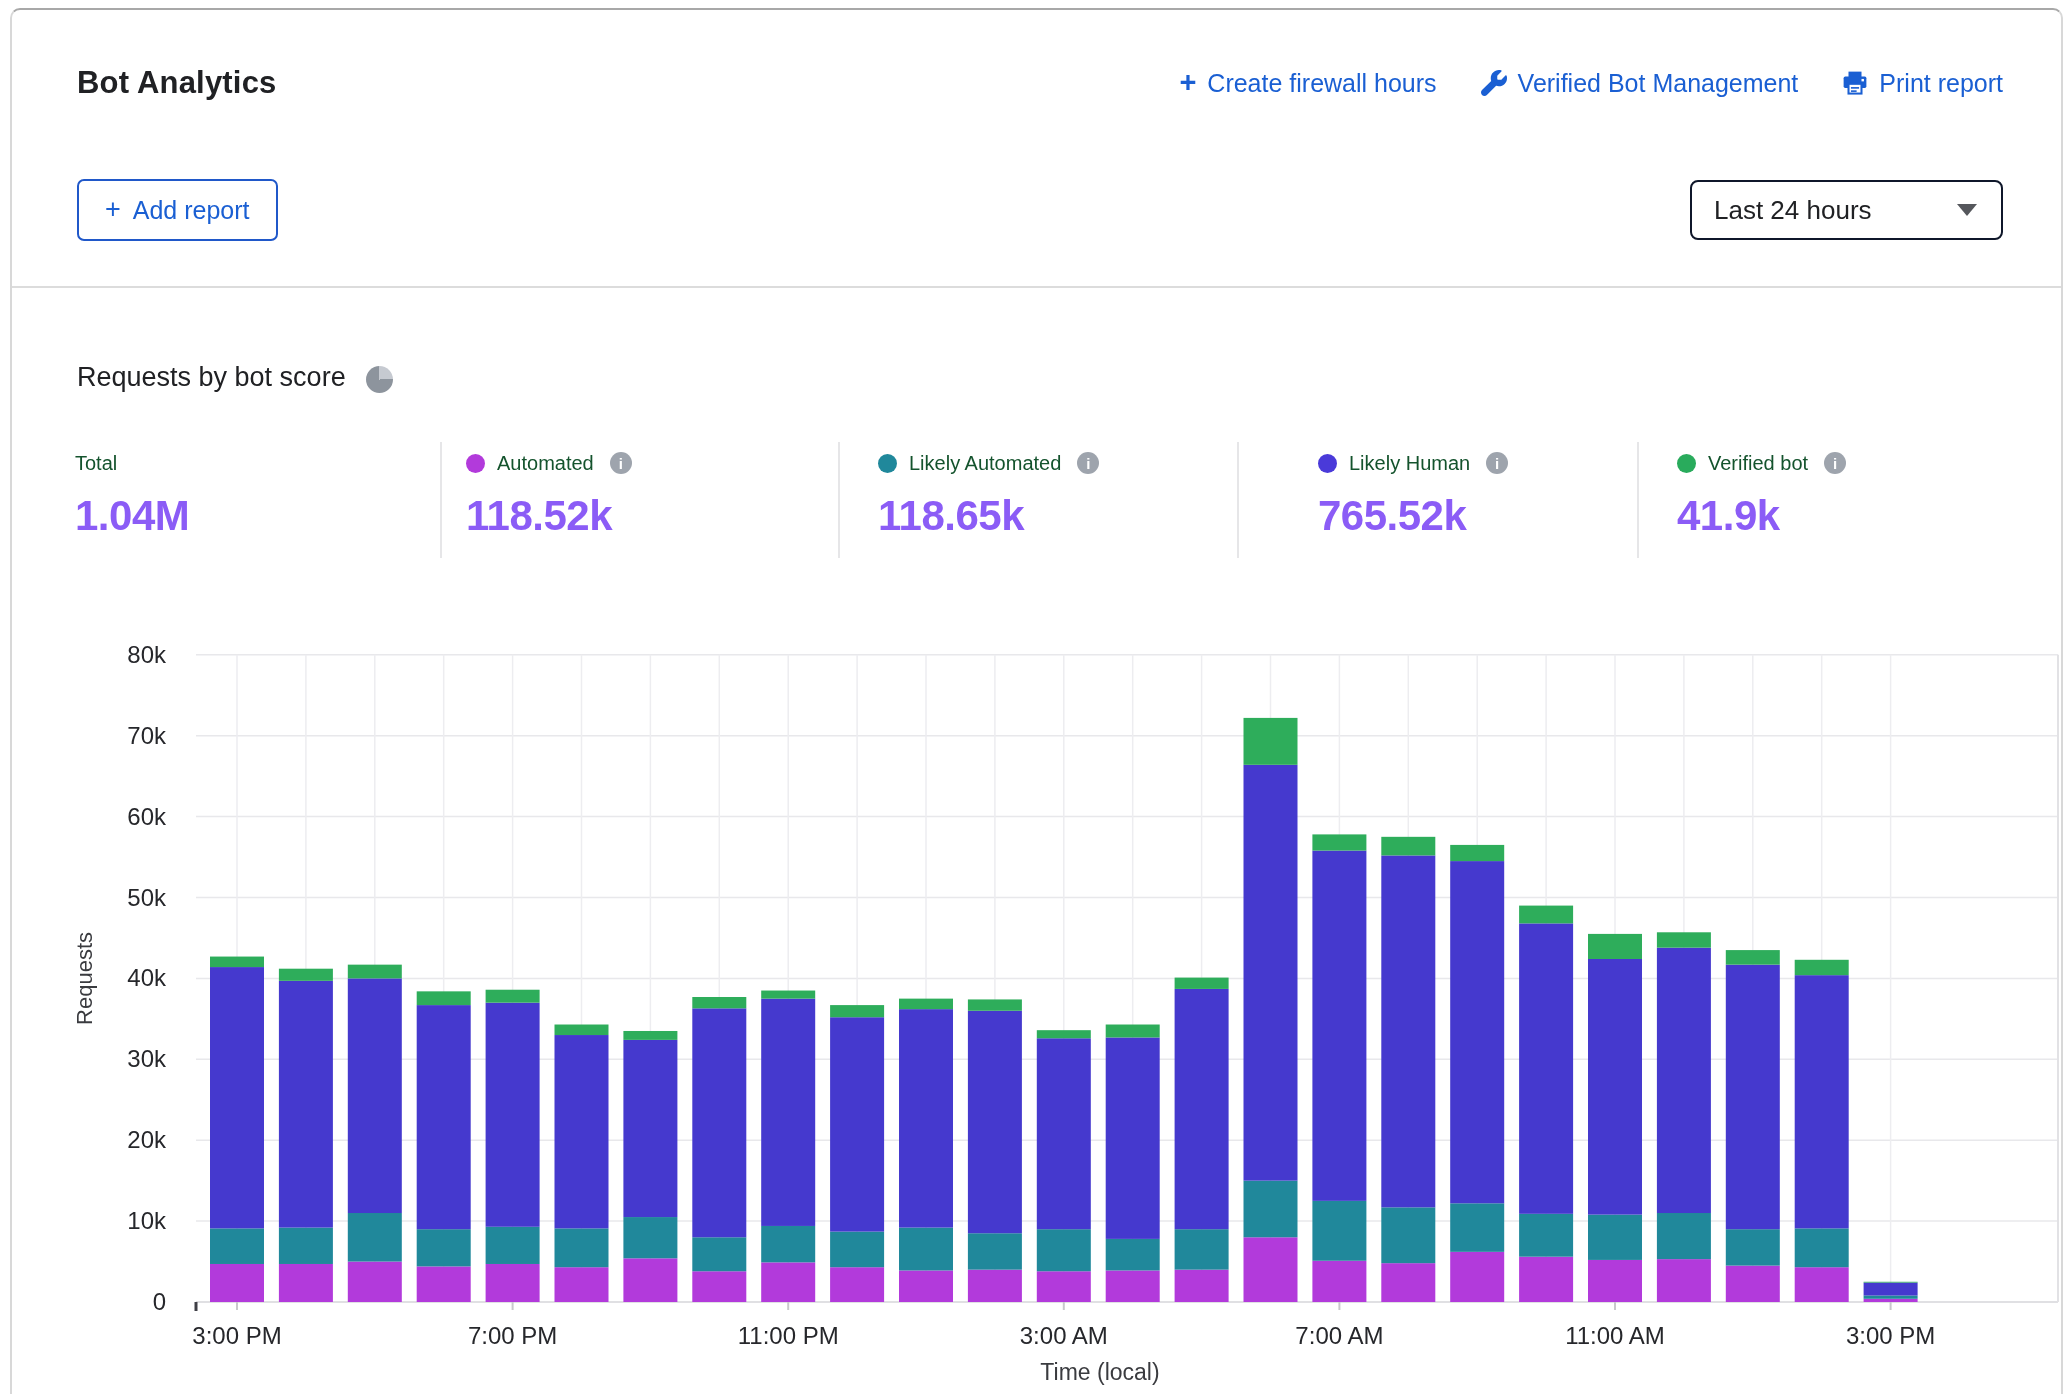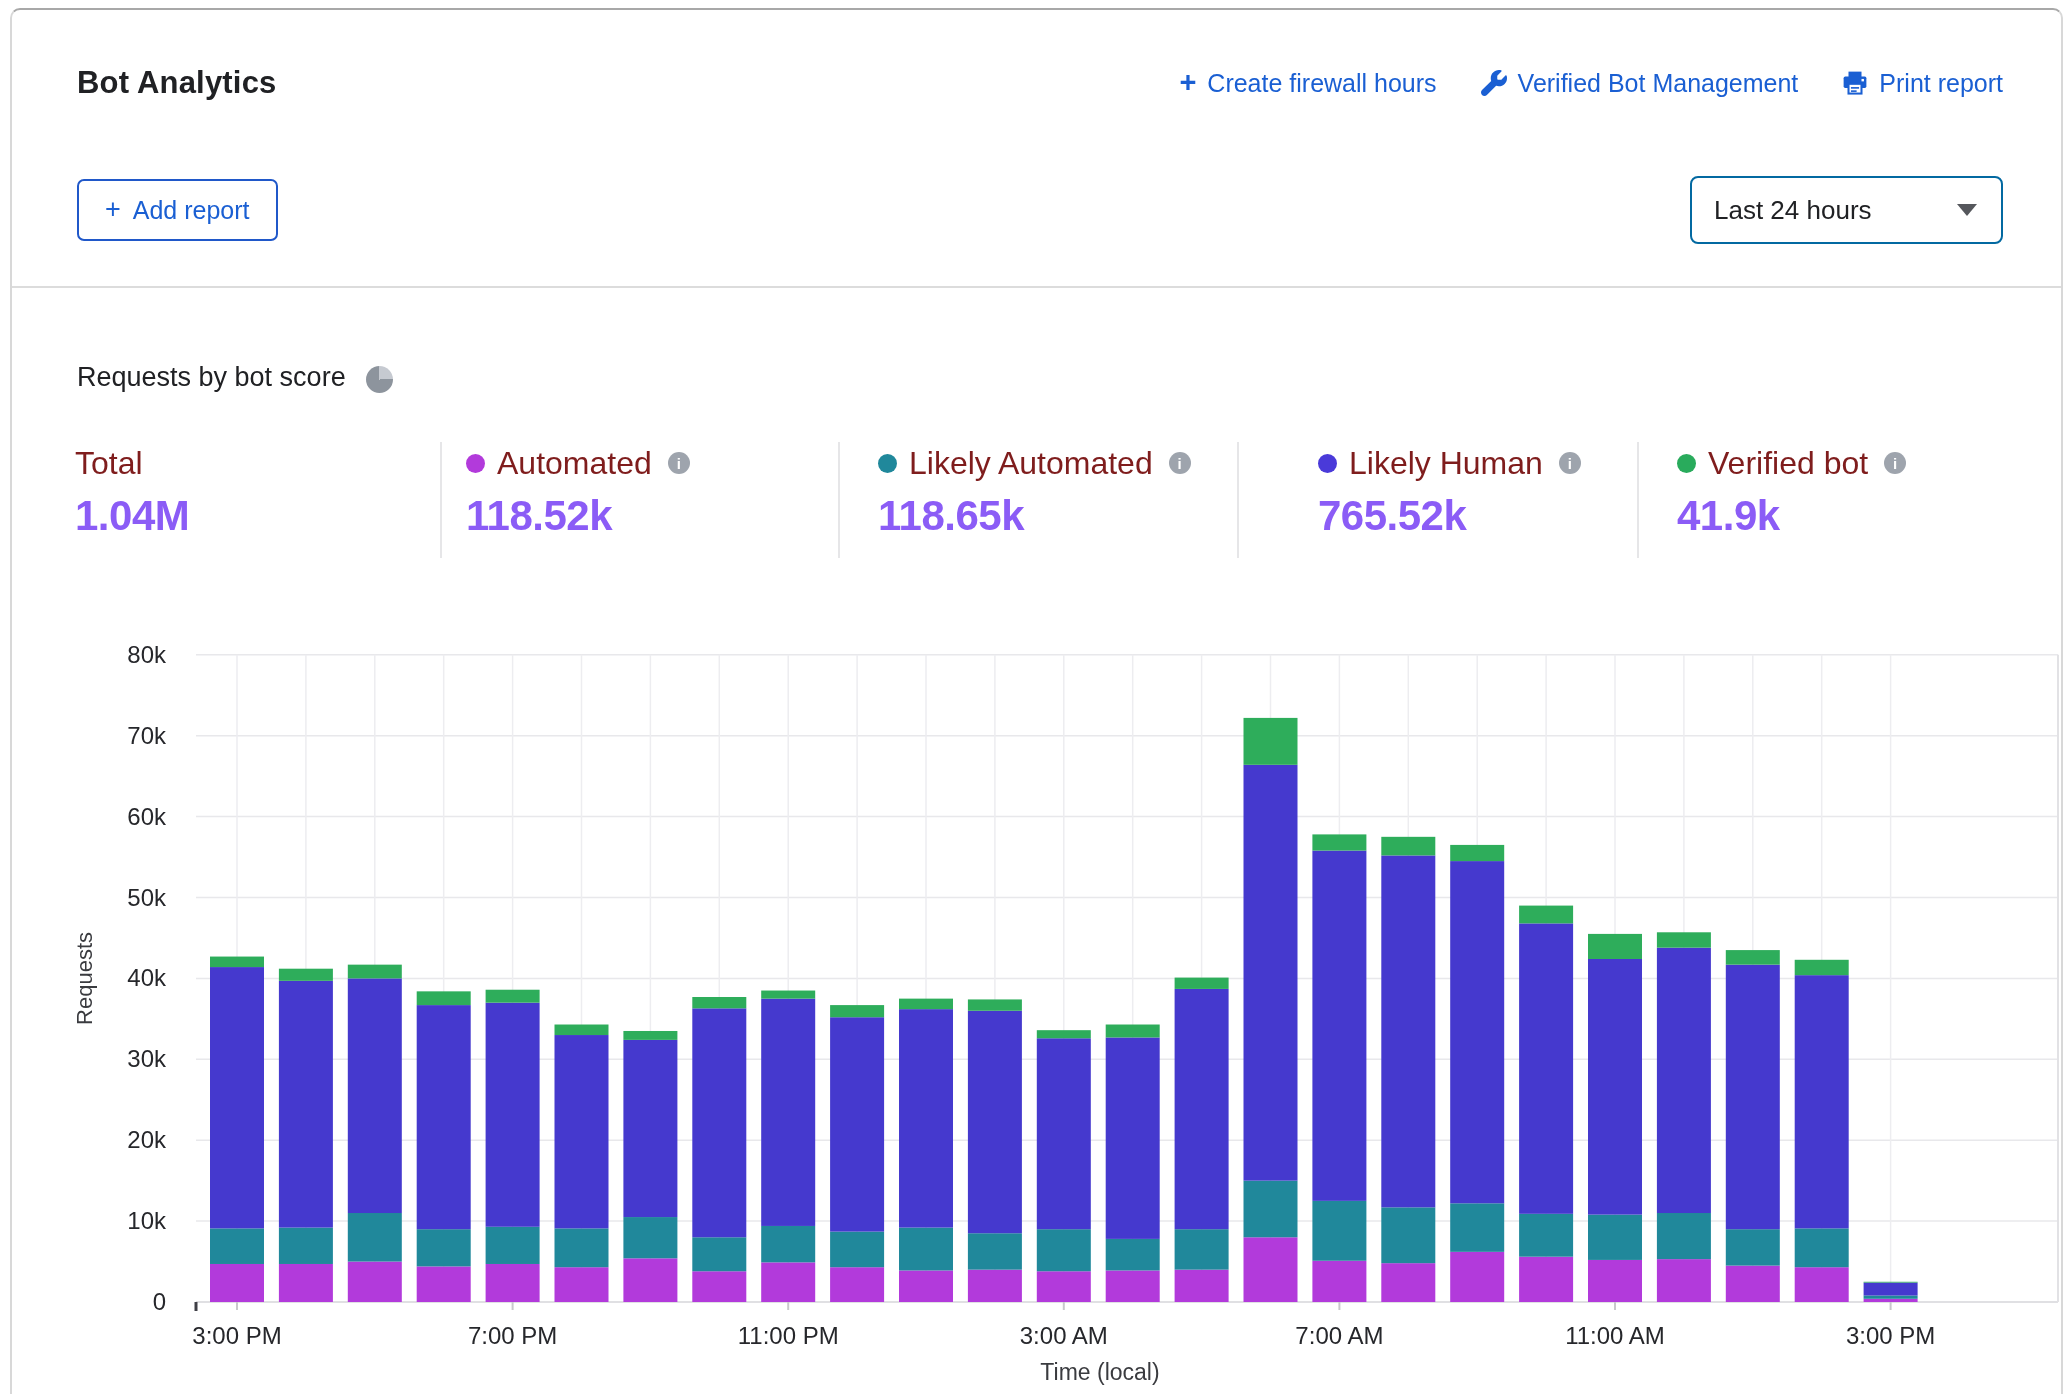--- a/index.html
+++ b/index.html
@@ -32,21 +32,21 @@
     display:flex; align-items:center; justify-content:space-between;
   }
   .add-filter-btn {
     display:flex; align-items:center; gap:12px; height:62px; padding:0 26px;
     border:2px solid #2058c9; border-radius:7px; background:#fff;
     color:#1a5fd3; font-size:25px; cursor:pointer;
     font-family:"Liberation Sans", sans-serif;
   }
   .add-filter-btn .plus-glyph { font-size:27px; font-weight:400; }
   .time-select {
-    width:313px; height:68px; border:2px solid #0369a1; border-radius:8px;
+    width:313px; height:60px; border:2px solid #0f172a; border-radius:8px;
     display:flex; align-items:center; justify-content:space-between;
     padding:0 24px 0 22px; background:#fff; cursor:pointer;
   }
   .time-select-value { font-size:26px; color:#202124; }
   .caret-down {
     width:0; height:0; border-left:10px solid transparent;
     border-right:10px solid transparent; border-top:12px solid #55575c;
   }
   .hdr-divider { position:absolute; left:0; right:0; top:276px; border-top:2px solid #dcdcdc; }
   
@@ -57,21 +57,21 @@
   .pie-icon {
     width:27px; height:27px; border-radius:50%;
     background:conic-gradient(#c6cad1 0deg 86deg, #8d949d 86deg 360deg);
     position:relative; top:2px;
   }
   
   .stats-row { position:absolute; left:0; top:440px; width:2070px; height:130px; }
   .stat { position:absolute; top:8px; }
   .stat-label-row { display:flex; align-items:center; gap:12px; height:30px; }
   .legend-dot { width:19px; height:19px; border-radius:50%; flex:0 0 auto; }
-  .stat-label { font-size:32px; color:#7f1d1d; }
+  .stat-label { font-size:20px; color:#14532d; }
   .info-icon {
     width:22px; height:22px; border-radius:50%; background:#9ea4ad; color:#fff;
     font-size:15px; font-weight:700; display:flex; align-items:center; justify-content:center;
     font-style:normal; margin-left:4px; cursor:pointer;
   }
   .stat-value { margin-top:14px; font-size:42px; font-weight:700; color:#8b5cf6; letter-spacing:-.5px; }
   .stat-divider { position:absolute; top:2px; height:116px; border-left:2px solid #e6e6e8; }
   
   #chart-svg { position:absolute; left:0; top:620px; }
   #chart-svg text { font-family:"Liberation Sans", sans-serif; }

